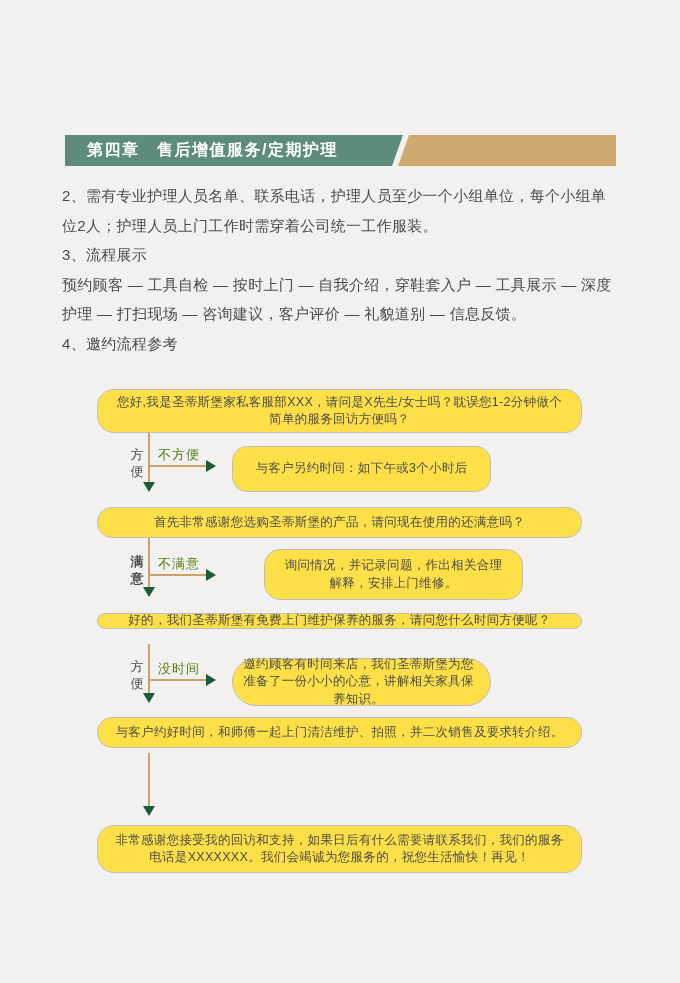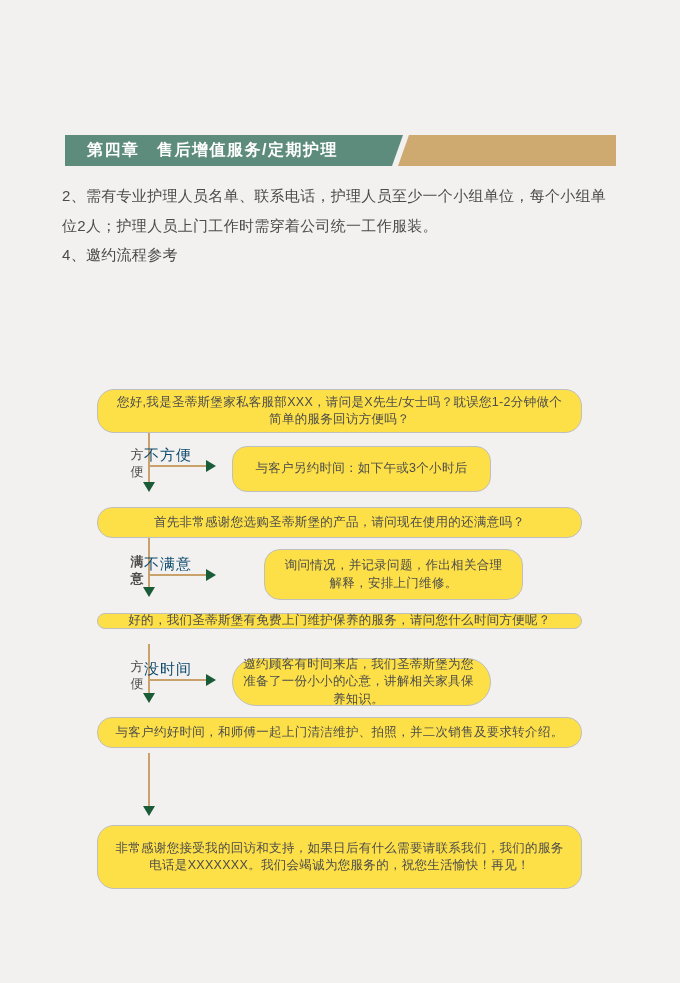--- a/index.html
+++ b/index.html
@@ -54,34 +54,36 @@
     position:absolute;width:0;height:0;
     border-top:6px solid transparent;border-bottom:6px solid transparent;
     border-left:10px solid #1a5b38;
   }
   .vlabel{
     position:absolute;left:129px;width:16px;
     font-size:13px;line-height:16.5px;word-break:break-all;
     color:#4c4c4c;text-align:center;
   }
   .hlabel{
-    position:absolute;left:144px;font-size:15px;color:#0c4a6e;
+    position:absolute;left:158px;font-size:13px;color:#4d7c0f;
     letter-spacing:1px;white-space:nowrap;
   }
 </style>
 </head>
 <body>
 
 <div class="banner-teal">
   <span class="banner-title">第四章　售后增值服务/定期护理</span>
 </div>
 <div class="banner-tan"></div>
 
 <div class="body-text">
   <p>2、需有专业护理人员名单、联系电话，护理人员至少一个小组单位，每个小组单位2人；护理人员上门工作时需穿着公司统一工作服装。</p>
+  <p>3、流程展示</p>
+  <p>预约顾客 — 工具自检 — 按时上门 — 自我介绍，穿鞋套入户 — 工具展示 — 深度护理 — 打扫现场 — 咨询建议，客户评价 — 礼貌道别 — 信息反馈。</p>
   <p>4、邀约流程参考</p>
 </div>
 
 <div>
 
   <div class="flow-box wide" style="top:389px;height:44px;border-radius:17px;">您好,我是圣蒂斯堡家私客服部XXX，请问是X先生/女士吗？耽误您1-2分钟做个简单的服务回访方便吗？</div>
 
   <div class="vline" style="top:433px;height:50px;"></div>
   <div class="arrow-down" style="top:482px;"></div>
   <div class="vlabel" style="top:447px;">方便</div>
@@ -111,15 +113,15 @@
   <div class="arrow-right" style="left:206px;top:674px;"></div>
   <div class="hlabel" style="top:660px;">没时间</div>
 
   <div class="flow-box narrow" style="top:658px;height:48px;border-radius:24px;padding-left:8px;">邀约顾客有时间来店，我们圣蒂斯堡为您准备了一份小小的心意，讲解相关家具保养知识。</div>
 
   <div class="flow-box wide" style="top:717px;height:31px;border-radius:15px;">与客户约好时间，和师傅一起上门清洁维护、拍照，并二次销售及要求转介绍。</div>
 
   <div class="vline" style="top:753px;height:54px;"></div>
   <div class="arrow-down" style="top:806px;"></div>
 
-  <div class="flow-box wide" style="top:825px;height:64px;border-radius:17px;">非常感谢您接受我的回访和支持，如果日后有什么需要请联系我们，我们的服务电话是XXXXXXX。我们会竭诚为您服务的，祝您生活愉快！再见！</div>
+  <div class="flow-box wide" style="top:825px;height:48px;border-radius:17px;">非常感谢您接受我的回访和支持，如果日后有什么需要请联系我们，我们的服务电话是XXXXXXX。我们会竭诚为您服务的，祝您生活愉快！再见！</div>
 
 </div>
 
 </body></html>

